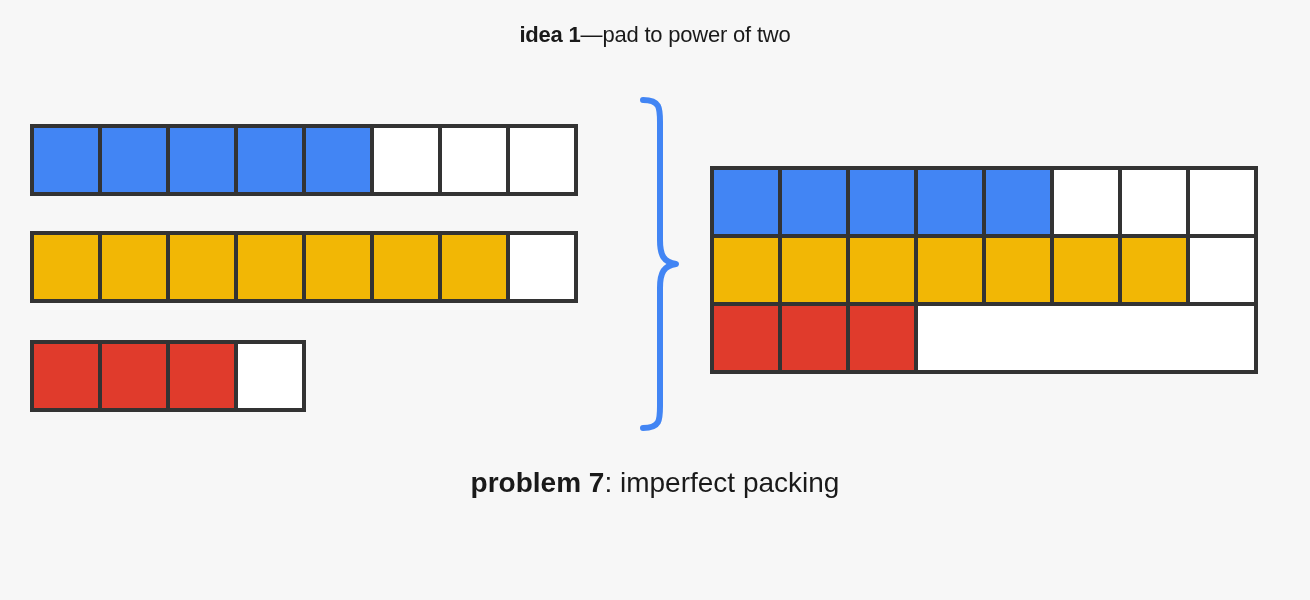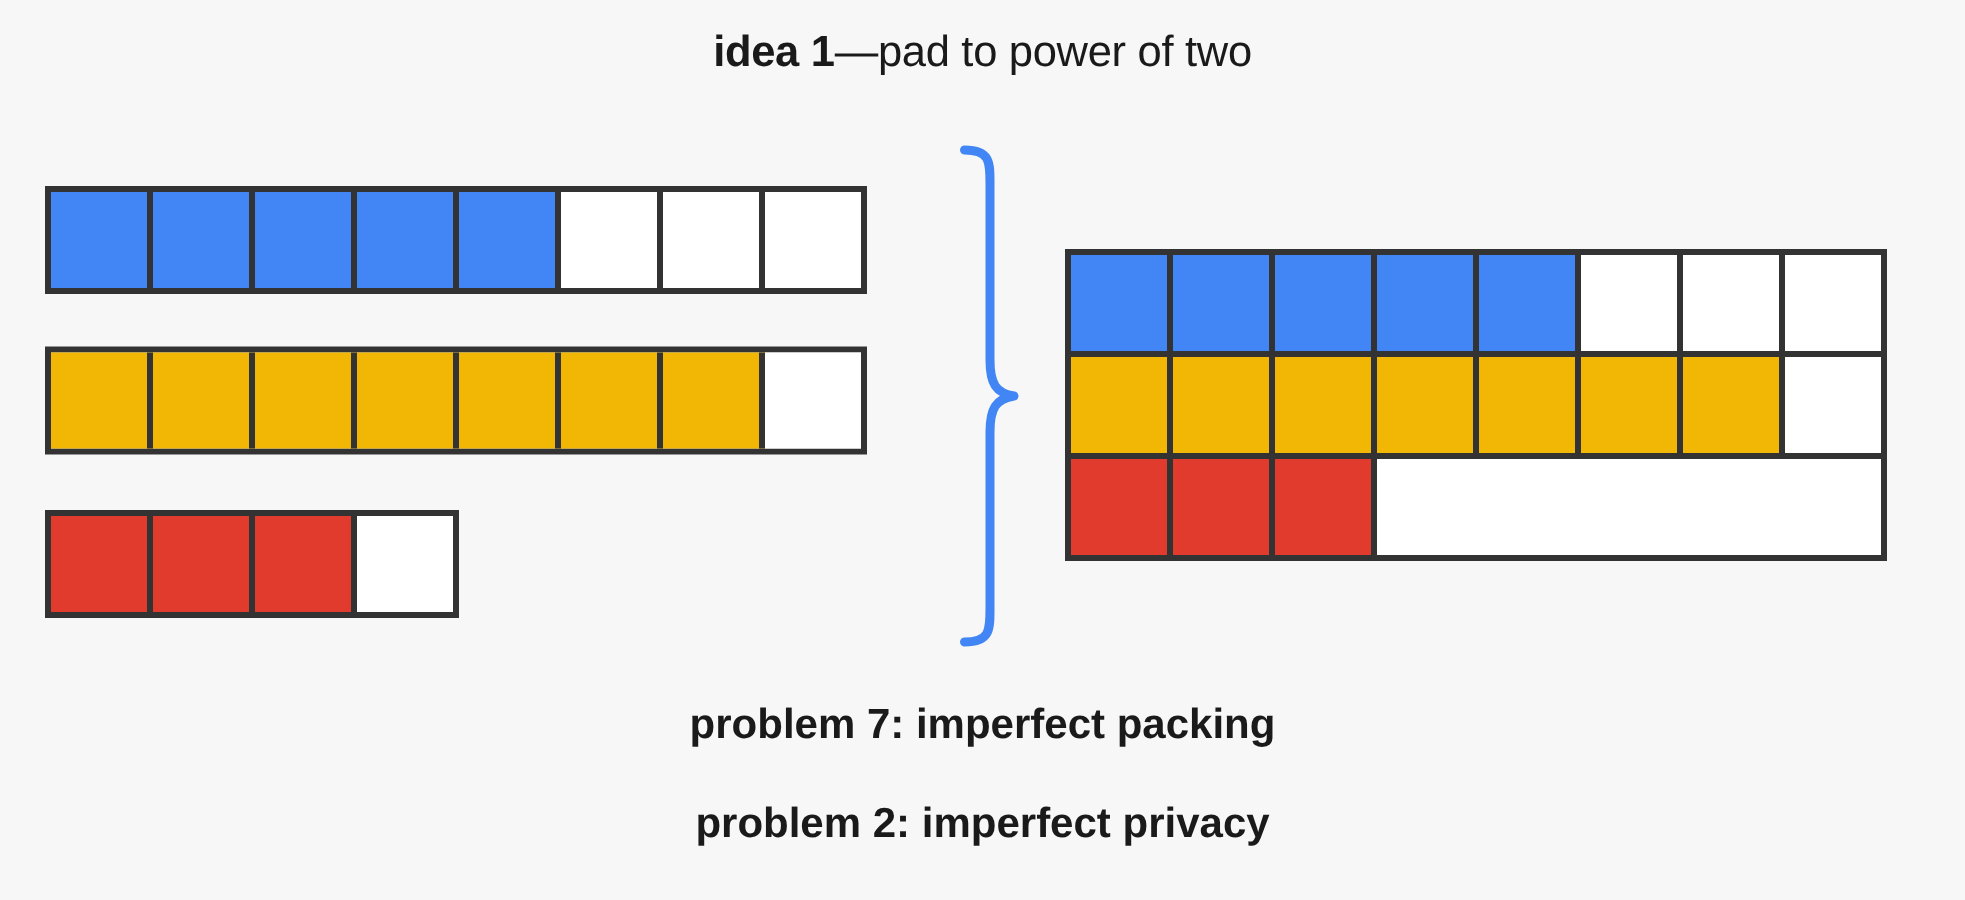--- a/index.html
+++ b/index.html
@@ -21,21 +21,21 @@
     height: 600px;
   }
 
   
   #title {
     position: absolute;
     left: 0;
     top: 14px;
     width: 1310px;
     text-align: center;
-    font-size: 29px;
+    font-size: 22px;
     line-height: 42px;
     letter-spacing: -0.2px;
     white-space: pre;
   }
   #title .b { font-weight: 700; }
   #title .n { font-weight: 400; }
 
   
   .row {
     position: absolute;
@@ -79,21 +79,21 @@
   .caption {
     position: absolute;
     left: 0;
     width: 1310px;
     text-align: center;
     font-size: 28px;
     line-height: 38px;
     white-space: pre;
   }
   .caption .b { font-weight: 700; }
-  .caption .n { font-weight: 700; }
+  .caption .n { font-weight: 400; }
   #caption1 { top: 464px; }
   #caption2 { top: 530px; }
 </style>
 </head>
 <body>
 
 <div id="stage">
 
   <div id="title"><span class="b">idea 1</span><span class="n">—pad to power of two</span></div>
 
@@ -159,15 +159,14 @@
       </div>
       <div class="row">
         <div class="cell" style="background: rgb(224, 59, 44);"></div>
         <div class="cell" style="background: rgb(224, 59, 44);"></div>
         <div class="cell" style="background: rgb(224, 59, 44);"></div>
         <div class="cell" style="background: rgb(255, 255, 255);"></div>
       </div>
     </div>
 
   <div class="caption" id="caption1"><span class="b">problem 7</span><span class="n">: imperfect packing</span></div>
-  <div class="caption" id="caption2"><span class="b">problem 2</span><span class="n">: imperfect privacy</span></div>
 
 </div>
 
 </body></html>

